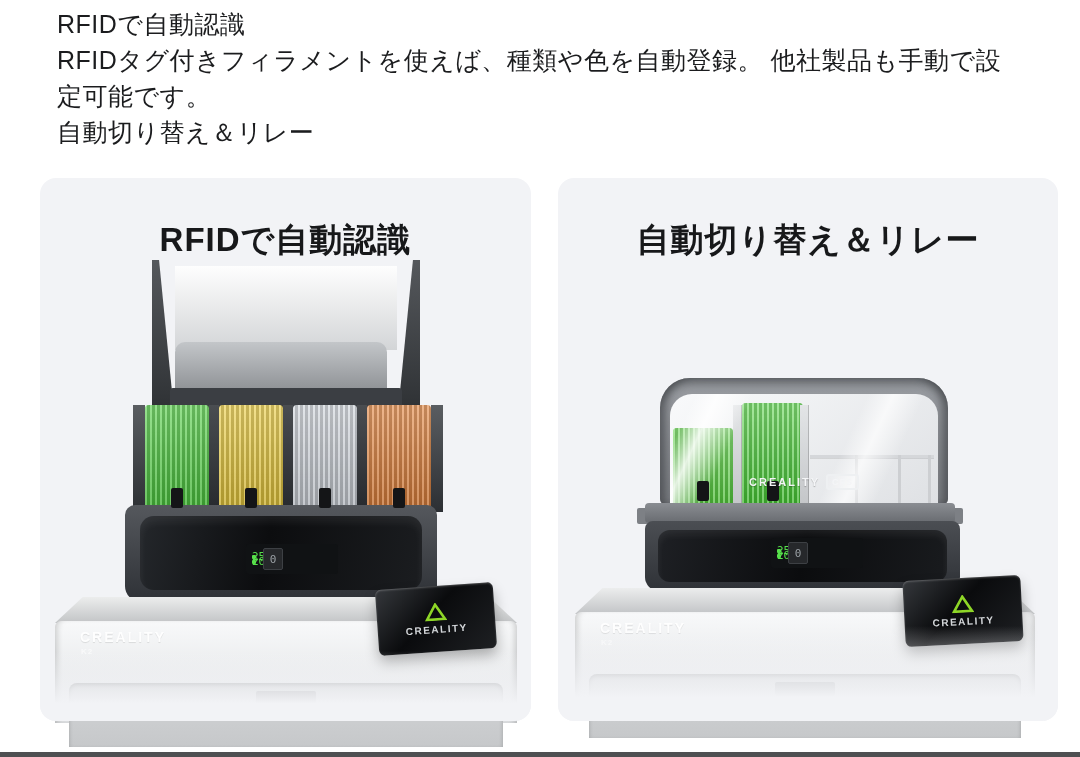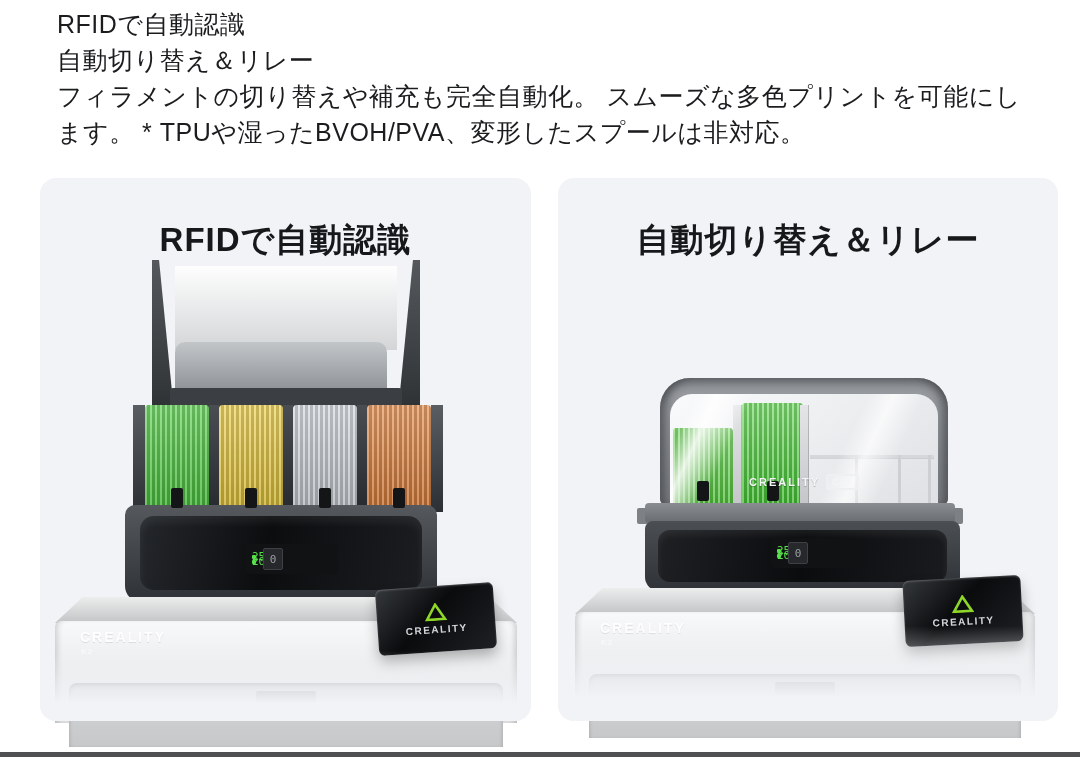--- a/index.html
+++ b/index.html
@@ -121,22 +121,22 @@
     background:linear-gradient(100deg,#1e2024,#0b0c0e 50%,#191b1e);
     box-shadow:inset 0 5px 7px rgba(255,255,255,.07);}
   
   .footer-bar{position:absolute;left:0;top:752px;width:1080px;height:5px;background:#4e5052;z-index:20;}
 </style>
 </head>
 <body>
 
 <div class="intro">
   <p>RFIDで自動認識</p>
+  <p>RFIDタグ付きフィラメントを使えば、種類や色を自動登録。 他社製品も手動で設定可能です。</p>
   <p>自動切り替え＆リレー</p>
-  <p>フィラメントの切り替えや補充も完全自動化。 スムーズな多色プリントを可能にします。 * TPUや湿ったBVOH/PVA、変形したスプールは非対応。</p>
 </div>
 
 <section class="card" id="card-rfid" style="background-color: rgb(242, 243, 246);">
   <h2 class="card-title">RFIDで自動認識</h2>
   <div class="illus">
     <div class="lid-back"></div>
     <div class="lid-inner"></div>
     <div class="post pl"></div>
     <div class="post pr"></div>
     <div class="hinge"></div>

